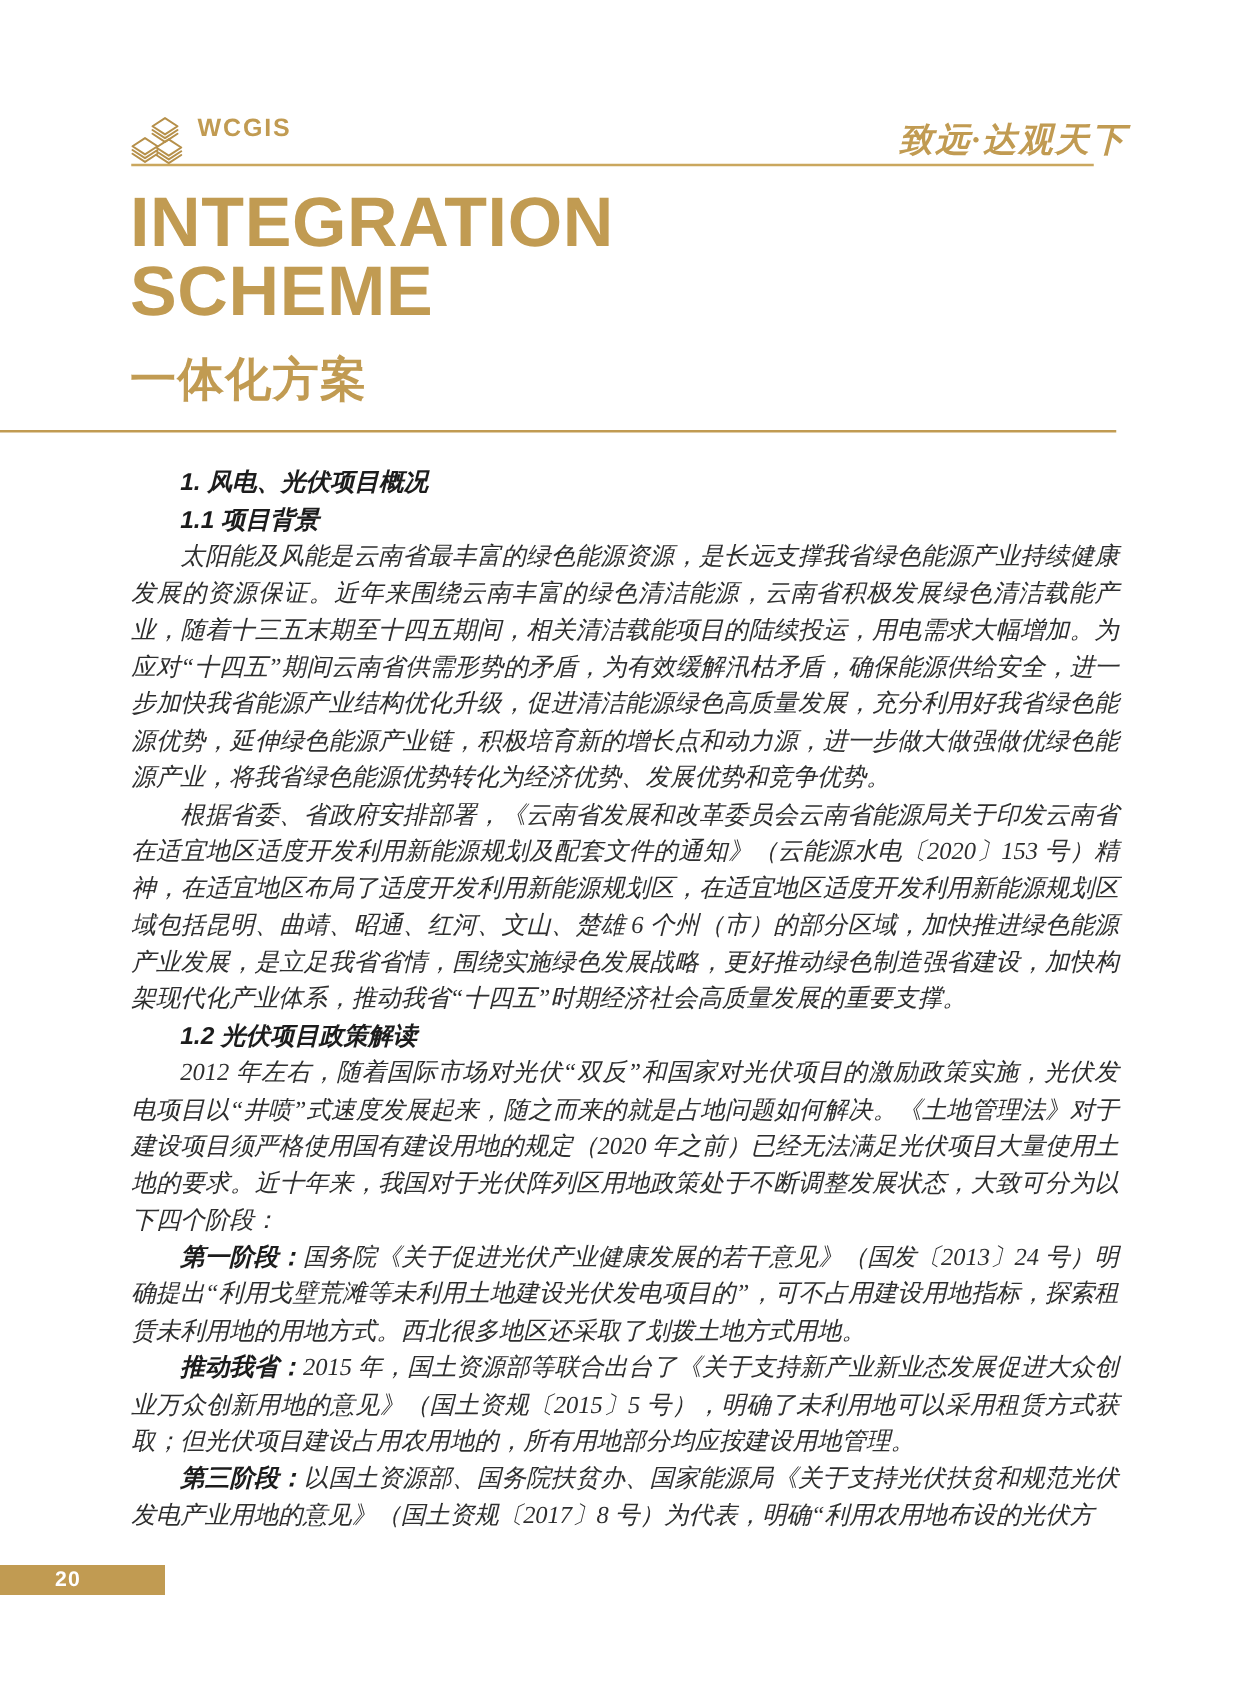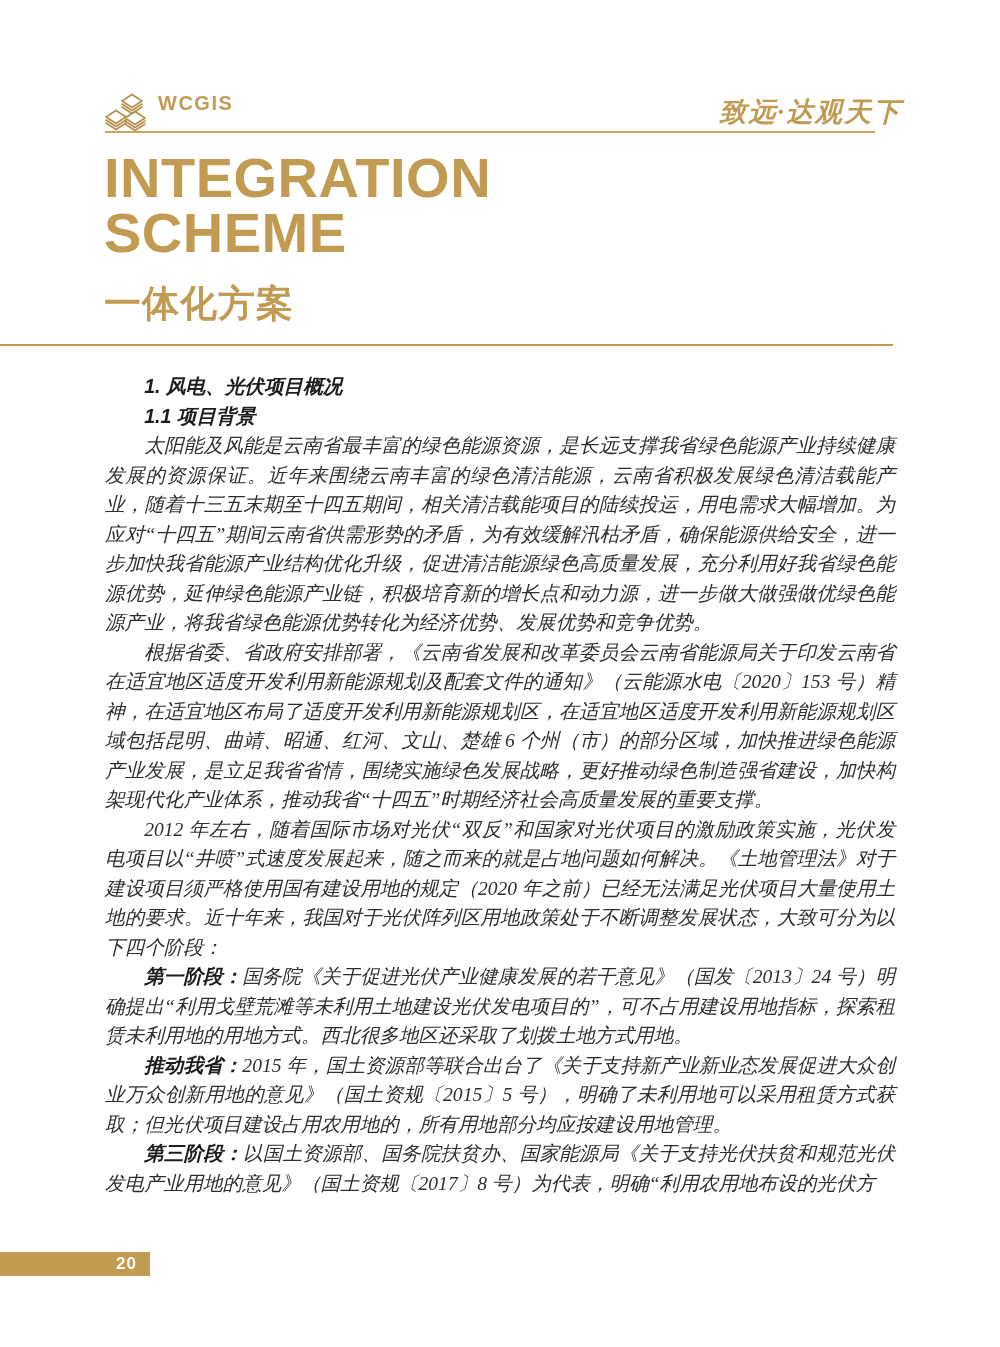--- a/index.html
+++ b/index.html
@@ -76,22 +76,22 @@
   .body-text p{
     margin:0;text-indent:2em;
   }
   .stage-lead{
     font-family:"Liberation Sans","DejaVu Sans",sans-serif;
     font-weight:700;color:var(--heading_dark);
   }
   
   .page-number-bar{
     position:absolute;left:0;top:1252px;
-    width:150px;height:24px;background:var(--gold);
-    display:flex;align-items:center;justify-content:flex-end;
+    width:132px;height:24px;background:var(--gold);
+    display:flex;align-items:center;
     padding-right:13px;box-sizing:border-box;padding-left:44px;
   }
   .page-number{
     font-family:"Liberation Sans","DejaVu Sans",sans-serif;
     font-weight:700;font-size:17px;color:var(--page_num_text);
     letter-spacing:1px;
   }
 </style>
 </head>
 <body>
@@ -125,20 +125,21 @@
     </div>
     <div class="title-zh">一体化方案</div>
   </div>
   <div class="title-rule"></div>
 
   <div class="body-text">
     <h3>1. 风电、光伏项目概况</h3>
     <h4>1.1 项目背景</h4>
     <p>太阳能及风能是云南省最丰富的绿色能源资源，是长远支撑我省绿色能源产业持续健康发展的资源保证。近年来围绕云南丰富的绿色清洁能源，云南省积极发展绿色清洁载能产业，随着十三五末期至十四五期间，相关清洁载能项目的陆续投运，用电需求大幅增加。为应对“十四五”期间云南省供需形势的矛盾，为有效缓解汛枯矛盾，确保能源供给安全，进一步加快我省能源产业结构优化升级，促进清洁能源绿色高质量发展，充分利用好我省绿色能源优势，延伸绿色能源产业链，积极培育新的增长点和动力源，进一步做大做强做优绿色能源产业，将我省绿色能源优势转化为经济优势、发展优势和竞争优势。</p>
     <p>根据省委、省政府安排部署，《云南省发展和改革委员会云南省能源局关于印发云南省在适宜地区适度开发利用新能源规划及配套文件的通知》（云能源水电〔2020〕153 号）精神，在适宜地区布局了适度开发利用新能源规划区，在适宜地区适度开发利用新能源规划区域包括昆明、曲靖、昭通、红河、文山、楚雄 6 个州（市）的部分区域，加快推进绿色能源产业发展，是立足我省省情，围绕实施绿色发展战略，更好推动绿色制造强省建设，加快构架现代化产业体系，推动我省“十四五”时期经济社会高质量发展的重要支撑。</p>
+    <h4>1.2 光伏项目政策解读</h4>
     <p>2012 年左右，随着国际市场对光伏“双反”和国家对光伏项目的激励政策实施，光伏发电项目以“井喷”式速度发展起来，随之而来的就是占地问题如何解决。《土地管理法》对于建设项目须严格使用国有建设用地的规定（2020 年之前）已经无法满足光伏项目大量使用土地的要求。近十年来，我国对于光伏阵列区用地政策处于不断调整发展状态，大致可分为以下四个阶段：</p>
     <p><span class="stage-lead">第一阶段：</span><span>国务院《关于促进光伏产业健康发展的若干意见》（国发〔2013〕24 号）明确提出“利用戈壁荒滩等未利用土地建设光伏发电项目的”，可不占用建设用地指标，探索租赁未利用地的用地方式。西北很多地区还采取了划拨土地方式用地。</span></p>
     <p><span class="stage-lead">推动我省：</span><span>2015 年，国土资源部等联合出台了《关于支持新产业新业态发展促进大众创业万众创新用地的意见》（国土资规〔2015〕5 号），明确了未利用地可以采用租赁方式获取；但光伏项目建设占用农用地的，所有用地部分均应按建设用地管理。</span></p>
     <p><span class="stage-lead">第三阶段：</span><span>以国土资源部、国务院扶贫办、国家能源局《关于支持光伏扶贫和规范光伏发电产业用地的意见》（国土资规〔2017〕8 号）为代表，明确“利用农用地布设的光伏方</span></p>
   </div>
 
   <div class="page-number-bar">
     <span class="page-number">20</span>
   </div>
 

